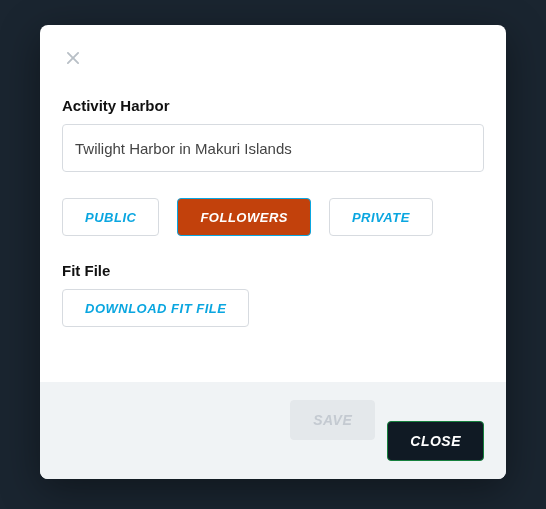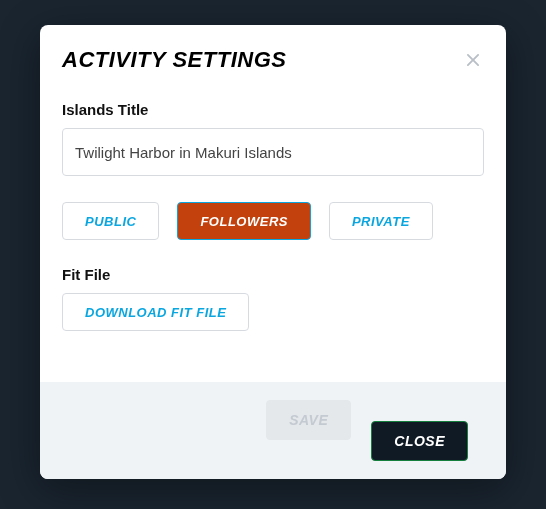--- a/index.html
+++ b/index.html
@@ -81,24 +81,24 @@
     font-style: italic;
   }
   .pill-btn.selected {
     background: #c2410c;
     border-color: #0aa6e0;
     color: #fff;
     text-align: right;
   }
   .modal-footer {
     background: #f0f3f5;
-    padding: 18px 38px;
+    padding: 18px 22px;
     display: flex;
     justify-content: flex-end;
-    gap: 20px;
+    gap: 12px;
   }
   .footer-btn {
     height: 40px;
     padding: 0 22px;
     border-radius: 4px;
     font-size: 14px;
     font-weight: 900;
     letter-spacing: 0.5px;
     cursor: pointer;
     text-transform: uppercase;
@@ -116,30 +116,29 @@
     color: #fff;
     margin-top: 21px;
   }
 </style>
 </head>
 <body>
 
 <div class="modal">
   <div class="modal-body">
     <div class="modal-header">
-      <h1 class="modal-title">ACTIVITY SETTINGS</h1>
       <span class="close-x">
         <svg viewBox="0 0 24 24" fill="currentColor">
             <path d="M18.3 5.71a1 1 0 0 0-1.41 0L12 10.59 7.11 5.7A1 1 0 0 0 5.7 7.11L10.59 12l-4.9 4.89a1 1 0 1 0 1.42 1.42L12 13.41l4.89 4.9a1 1 0 0 0 1.42-1.42L13.41 12l4.9-4.89a1 1 0 0 0-.01-1.4z"></path>
           </svg>
       </span>
     </div>
 
     <div class="field-group">
-      <div class="field-label">Islands Title</div>
+      <div class="field-label">Activity Harbor</div>
       <input type="text" class="text-input" value="Twilight Harbor in Makuri Islands" style="">
     </div>
 
     <div class="field-group">
       <div class="btn-row">
         <button class="pill-btn">PUBLIC</button>
         <button class="pill-btn selected">FOLLOWERS</button>
         <button class="pill-btn">PRIVATE</button>
       </div>
     </div>

